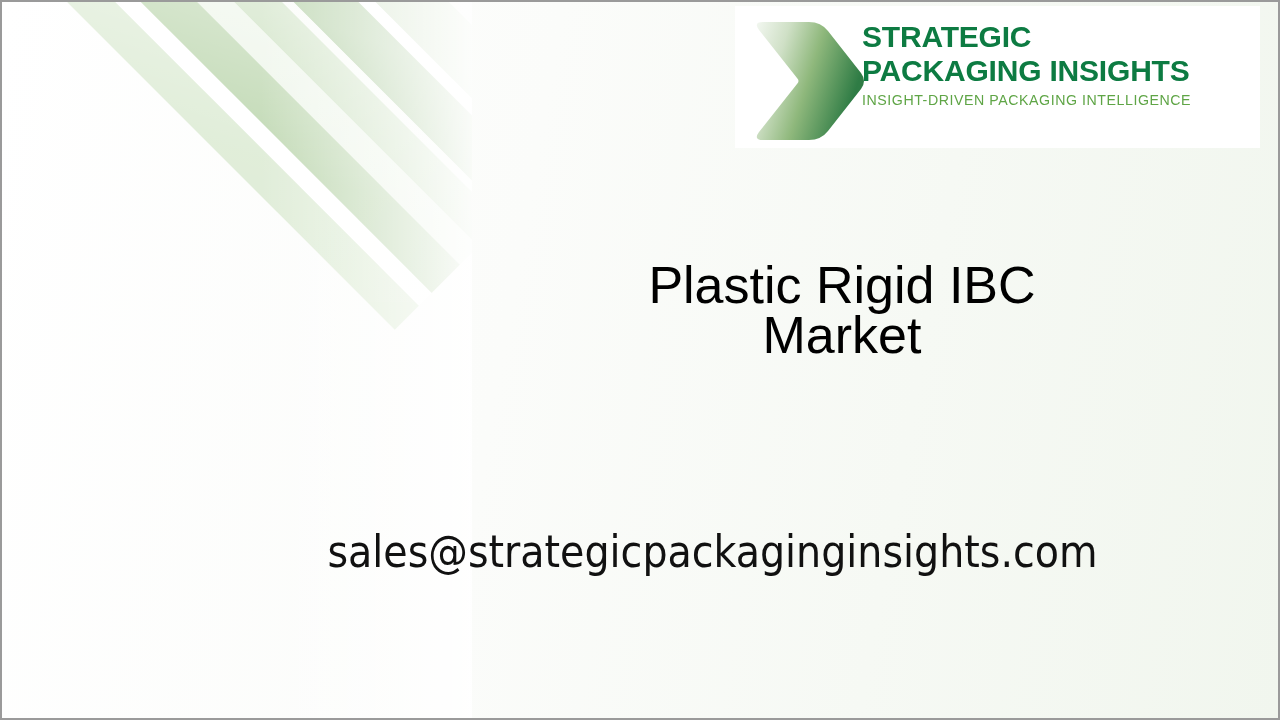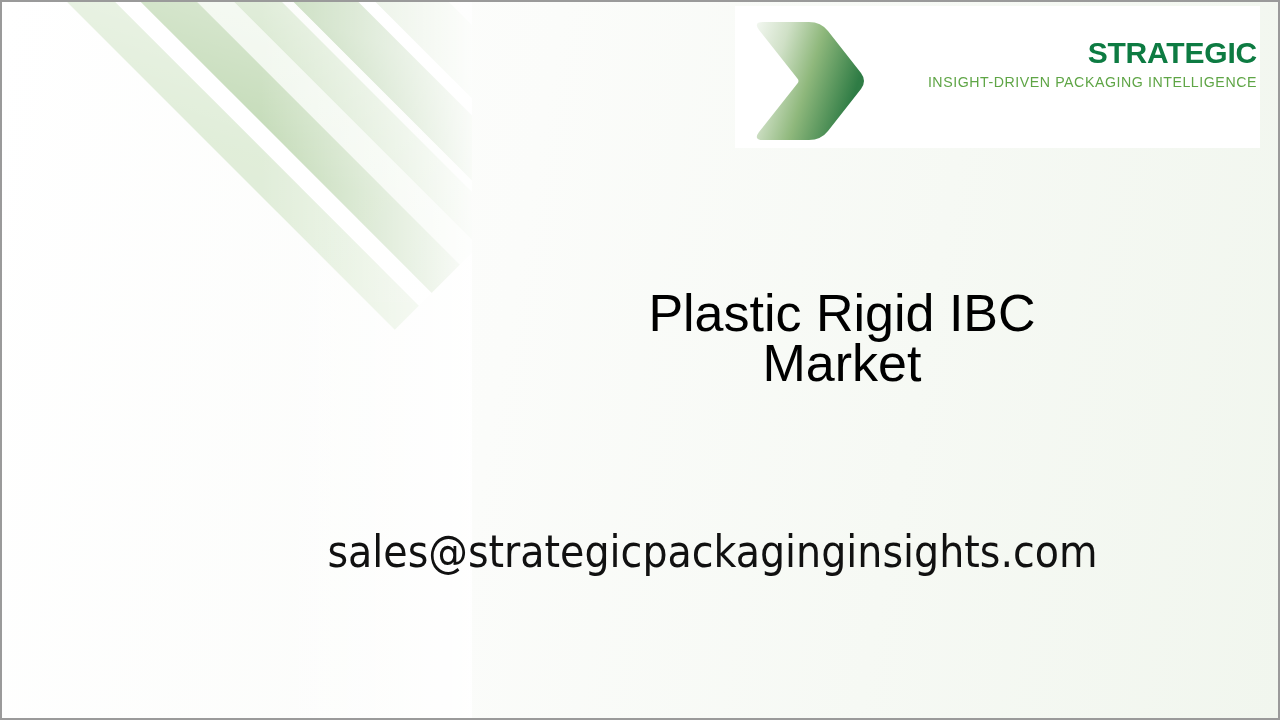--- a/index.html
+++ b/index.html
@@ -44,23 +44,22 @@
   #logo-mark {
     position: absolute;
     left: 14px;
     top: 10px;
     width: 118px;
     height: 130px;
   }
   #logo-text {
     position: absolute;
     left: 127px;
-    top: 30px;
+    top: 14px;
     width: 395px;
-    text-align: right;
   }
   .logo-line {
     color: #0d7b42;
     font-weight: bold;
     font-size: 30px;
     line-height: 34px;
     letter-spacing: -0.2px;
     white-space: nowrap;
   }
   #logo-tagline {
@@ -76,21 +75,20 @@
     position: absolute;
     left: 440px;
     top: 258px;
     width: 800px;
     text-align: center;
     color: #000000;
     font-size: 52px;
     line-height: 50px;
     font-family: "Liberation Sans", sans-serif;
     white-space: pre-line;
-    margin-top: 28px;
   }
 
   
   #email {
     position: absolute;
     left: 0px;
     top: 521px;
     width: 1421px;
     text-align: center;
     color: #111111;
@@ -198,20 +196,21 @@
                  Q 4 124 10 116
                  L 48 68
                  Q 51 65 48 62
                  L 10 14
                  Q 4 6 14 6 Z" fill="url(#markGrad)"></path>
       </svg>
     </div>
 
     <div id="logo-text">
       <div class="logo-line">STRATEGIC</div>
+      <div class="logo-line">PACKAGING INSIGHTS</div>
       <div id="logo-tagline">INSIGHT-DRIVEN PACKAGING INTELLIGENCE</div>
     </div>
 
   </div>
 
   <div id="title">Plastic Rigid IBC
 Market</div>
 
   <div id="email">sales@strategicpackaginginsights.com</div>
 

